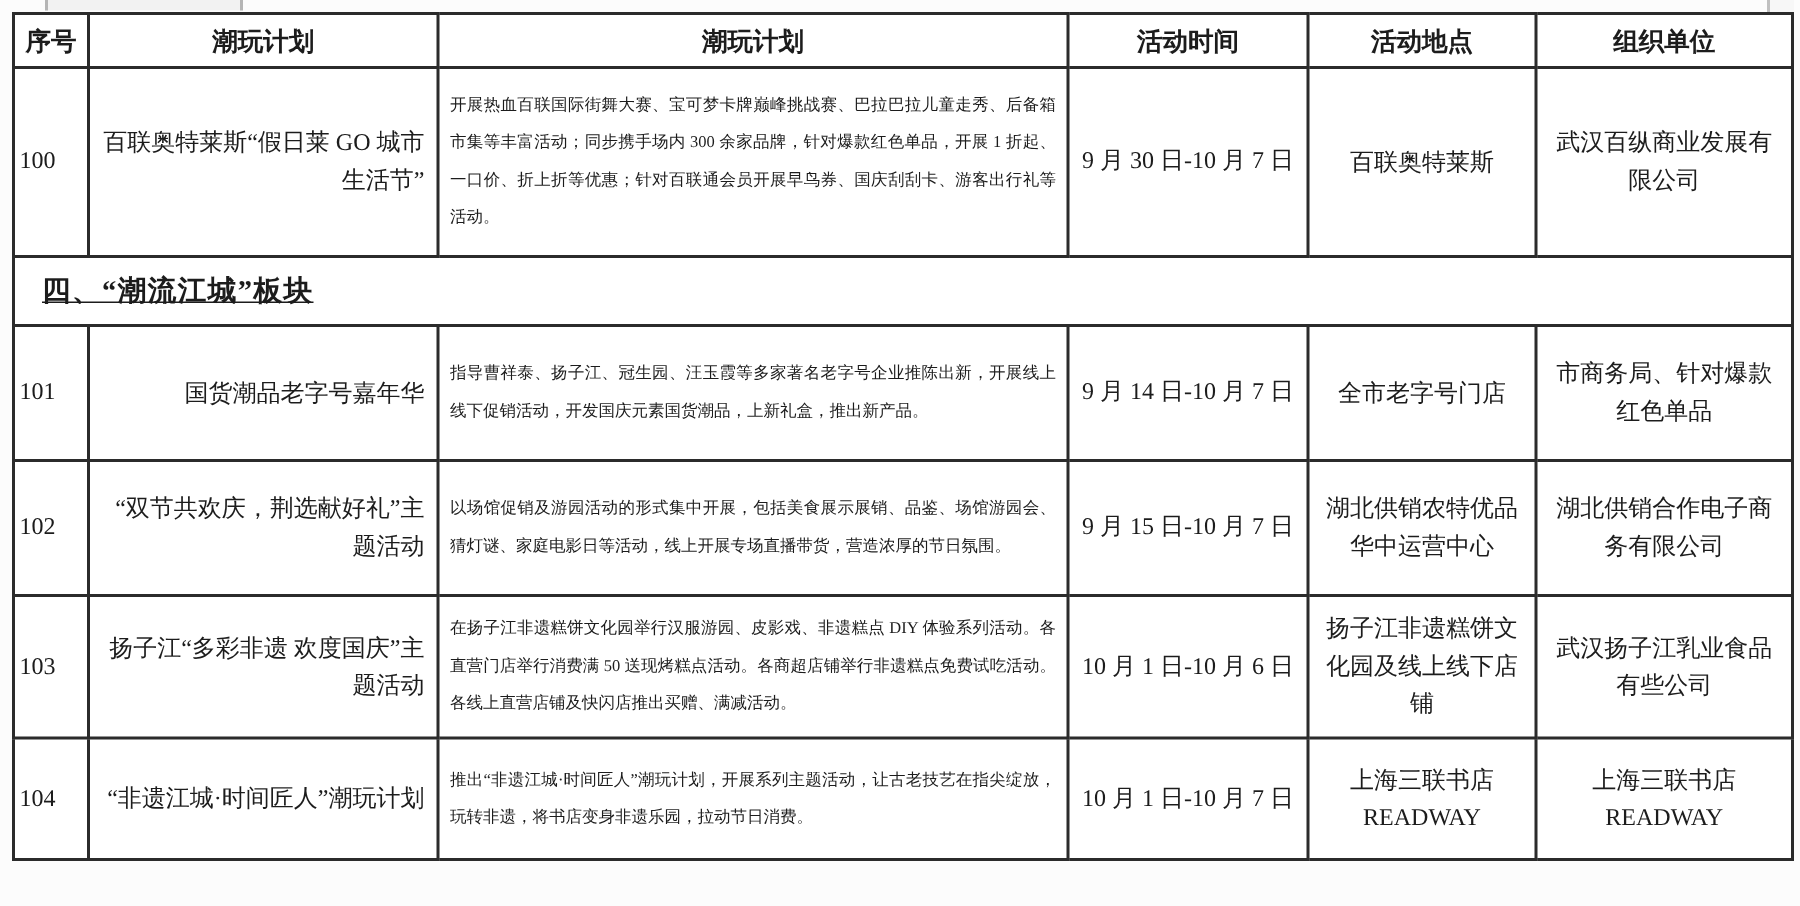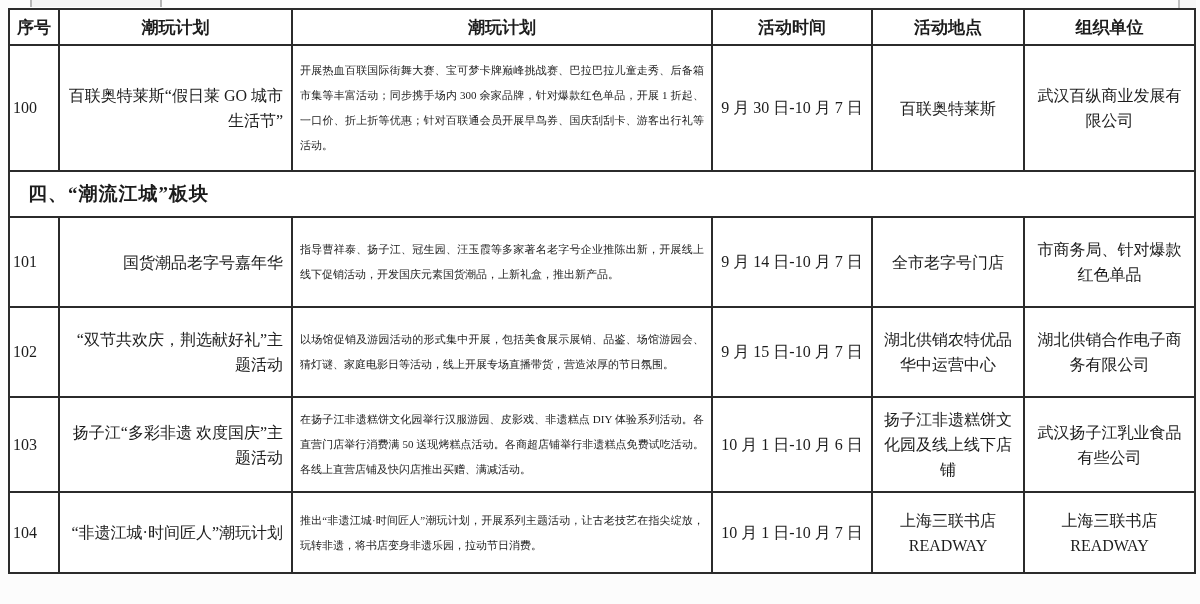--- a/index.html
+++ b/index.html
@@ -29,21 +29,21 @@
     table-layout: fixed;
     background: #ffffff;
   }
   td, th { border: 2px solid #2b2b2b; overflow: hidden; }
   th {
     font-size: 17px; font-weight: bold; text-align: center;
     padding: 2px 4px;
   }
   tr.r-header  { height: 36px; }
   tr.r-100     { height: 126px; }
-  tr.r-section { height: 46px; }
+  tr.r-section { height: 46px; text-decoration: underline; }
   tr.r-101     { height: 90px; }
   tr.r-102     { height: 90px; }
   tr.r-103     { height: 95px; }
   tr.r-104     { height: 81px; }
   .c-id {
     text-align: left; font-size: 16px; padding: 2px 3px;
   }
   .c-name {
     text-align: right; font-size: 16px; line-height: 25px; padding: 2px 8px;
   }

